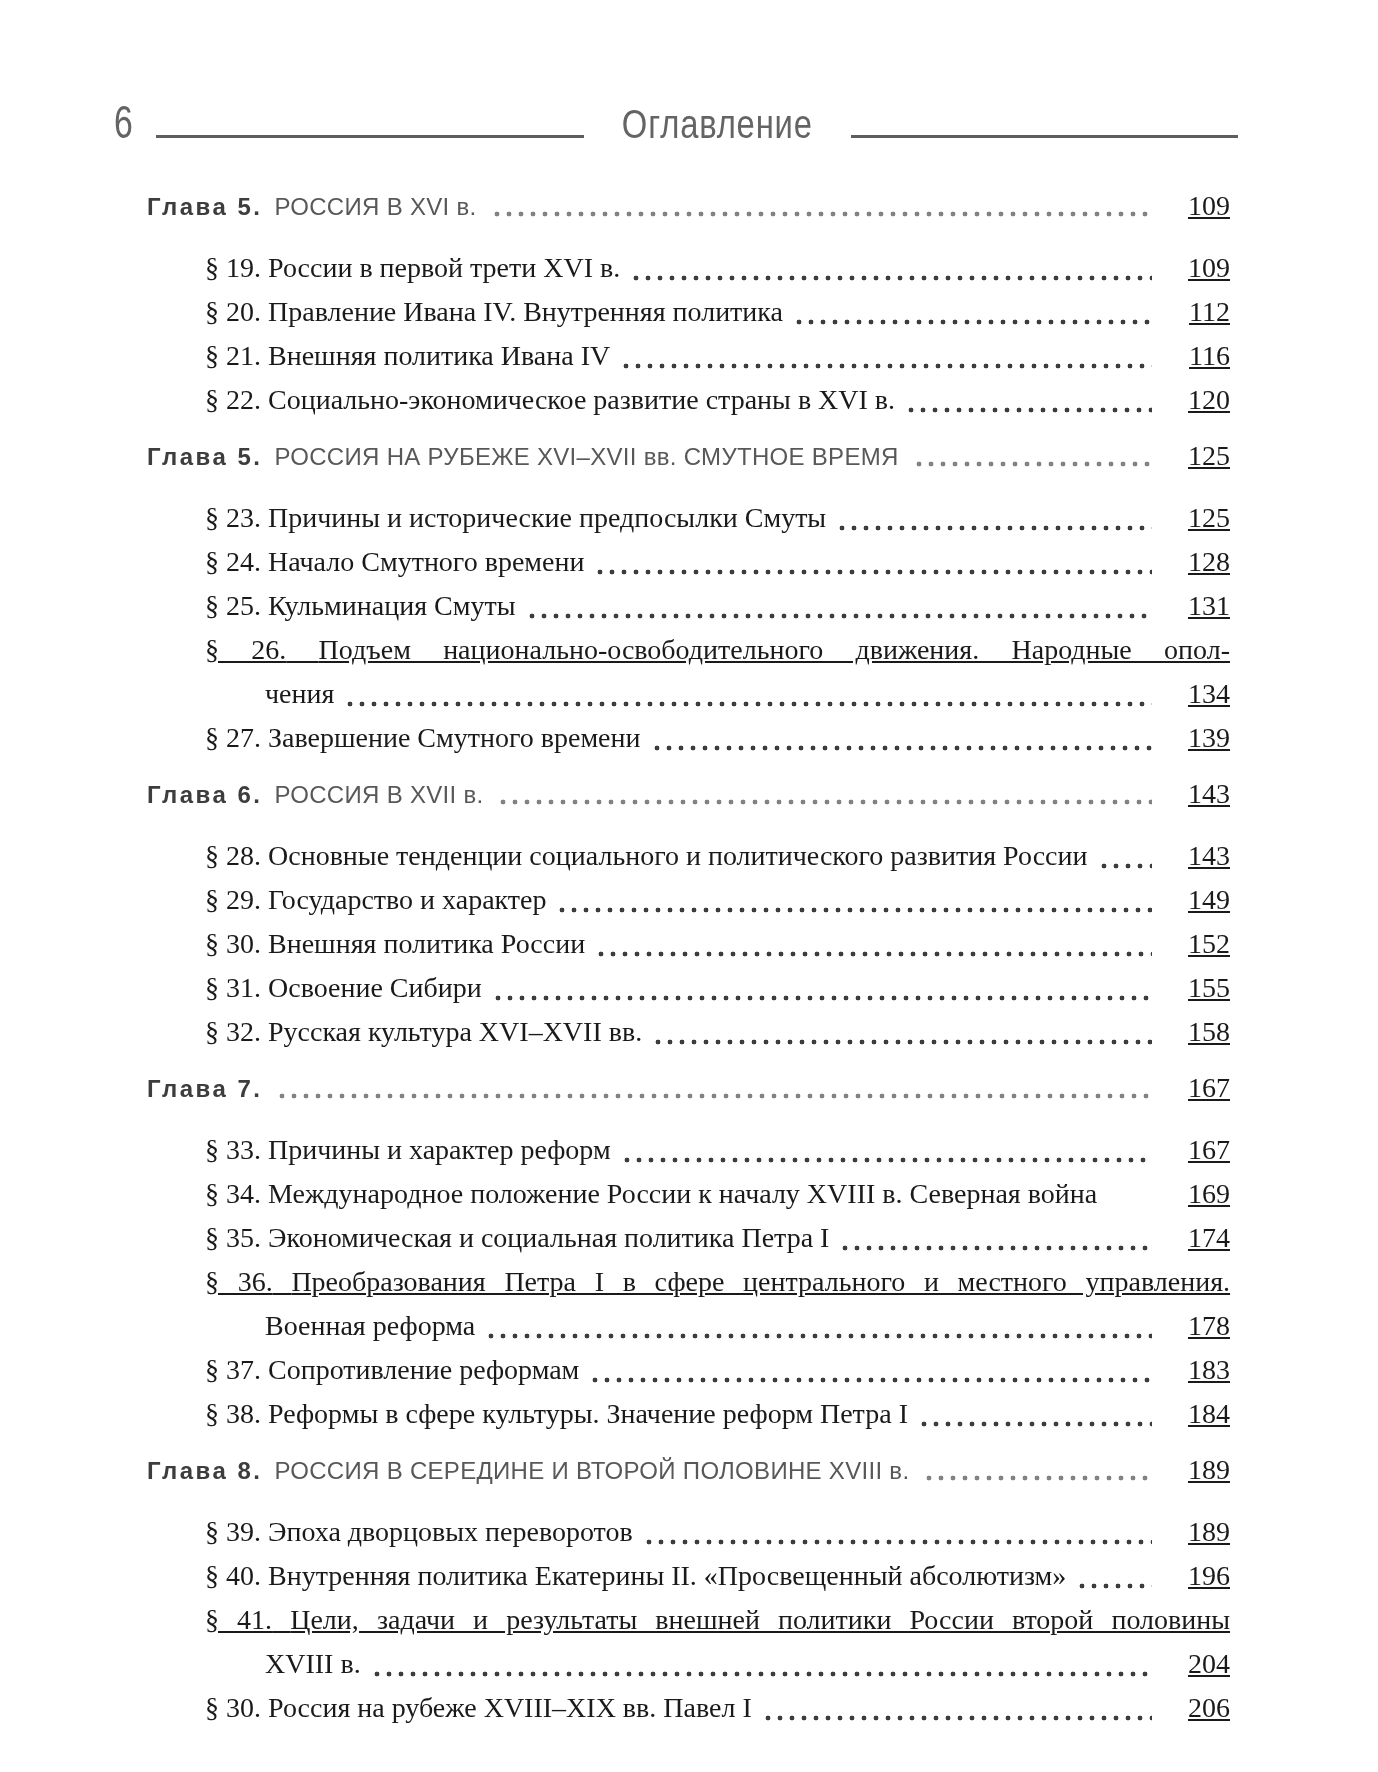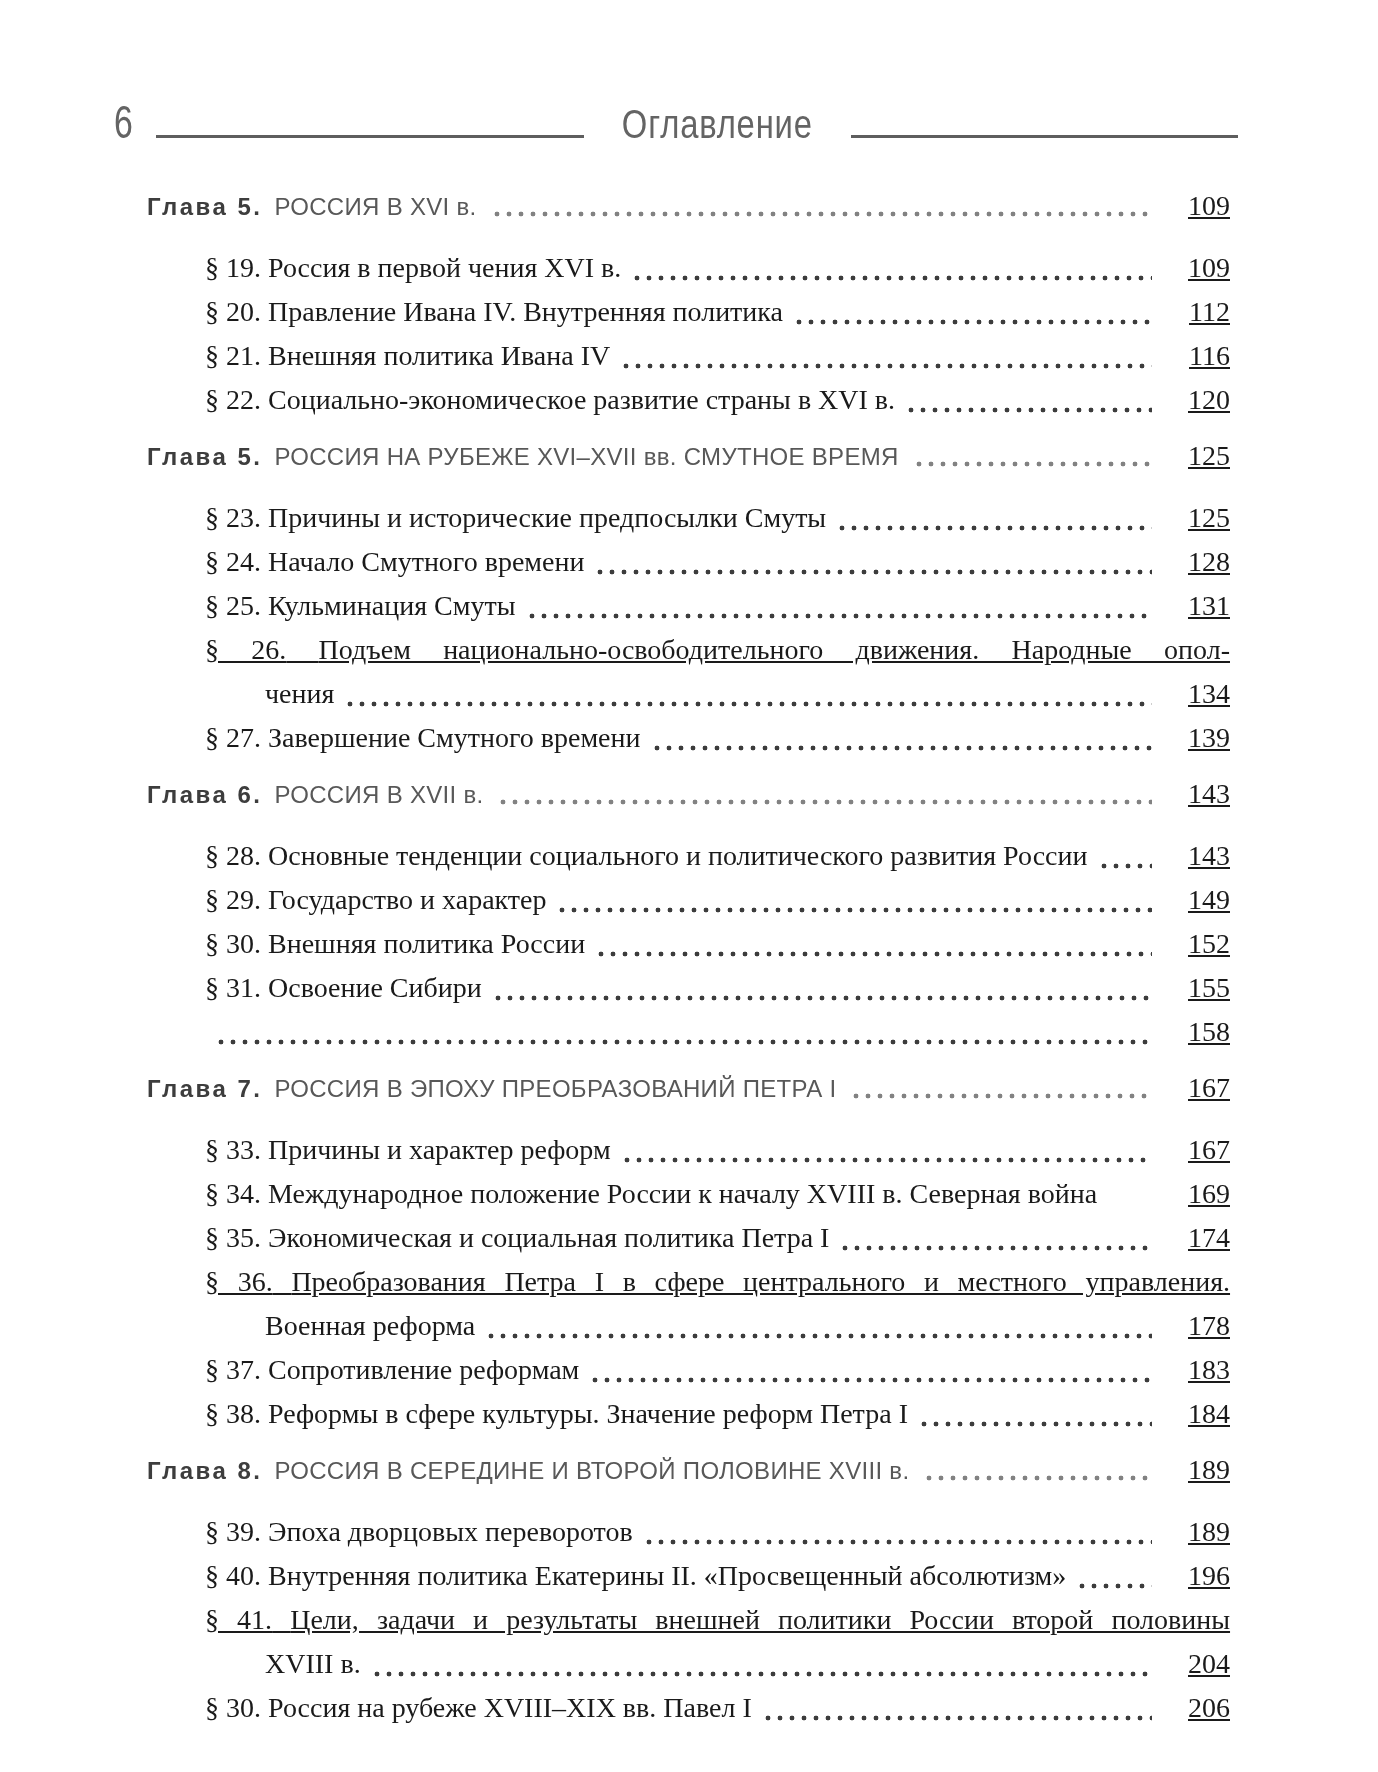--- a/index.html
+++ b/index.html
@@ -72,21 +72,21 @@
 
 <div class="toc">
     <div class="chapter-row">
       <span class="ch-label">Глава 5.</span>
       <span class="ch-title">РОССИЯ В XVI в.</span>
       <span class="dots ch-dots"></span>
       <span class="pagenum">109</span>
     </div>
     <div class="entry">
       <div class="erow">
-        <span class="etext"><span class="prefix">§ 19.</span> <span class="etitle">Россия в первой чения XVI в.</span></span>
+        <span class="etext"><span class="prefix">§ 19.</span> <span class="etitle">России в первой трети XVI в.</span></span>
         <span class="dots"></span>
         <span class="pagenum">109</span>
       </div>
     </div>
     <div class="entry">
       <div class="erow">
         <span class="etext"><span class="prefix">§ 20.</span> <span class="etitle">Правление Ивана IV. Внутренняя политика</span></span>
         <span class="dots"></span>
         <span class="pagenum">112</span>
       </div>
@@ -176,27 +176,27 @@
     </div>
     <div class="entry">
       <div class="erow">
         <span class="etext"><span class="prefix">§ 31.</span> <span class="etitle">Освоение Сибири</span></span>
         <span class="dots"></span>
         <span class="pagenum">155</span>
       </div>
     </div>
     <div class="entry">
       <div class="erow">
+        <span class="etext"><span class="prefix">§ 32.</span> <span class="etitle">Русская культура XVI–XVII вв.</span></span>
         <span class="dots"></span>
         <span class="pagenum">158</span>
       </div>
     </div>
     <div class="chapter-row">
       <span class="ch-label">Глава 7.</span>
-      <span class="ch-title">РОССИЯ В ЭПОХУ ПРЕОБРАЗОВАНИЙ ПЕТРА I</span>
       <span class="dots ch-dots"></span>
       <span class="pagenum">167</span>
     </div>
     <div class="entry">
       <div class="erow">
         <span class="etext"><span class="prefix">§ 33.</span> <span class="etitle">Причины и характер реформ</span></span>
         <span class="dots"></span>
         <span class="pagenum">167</span>
       </div>
     </div>

